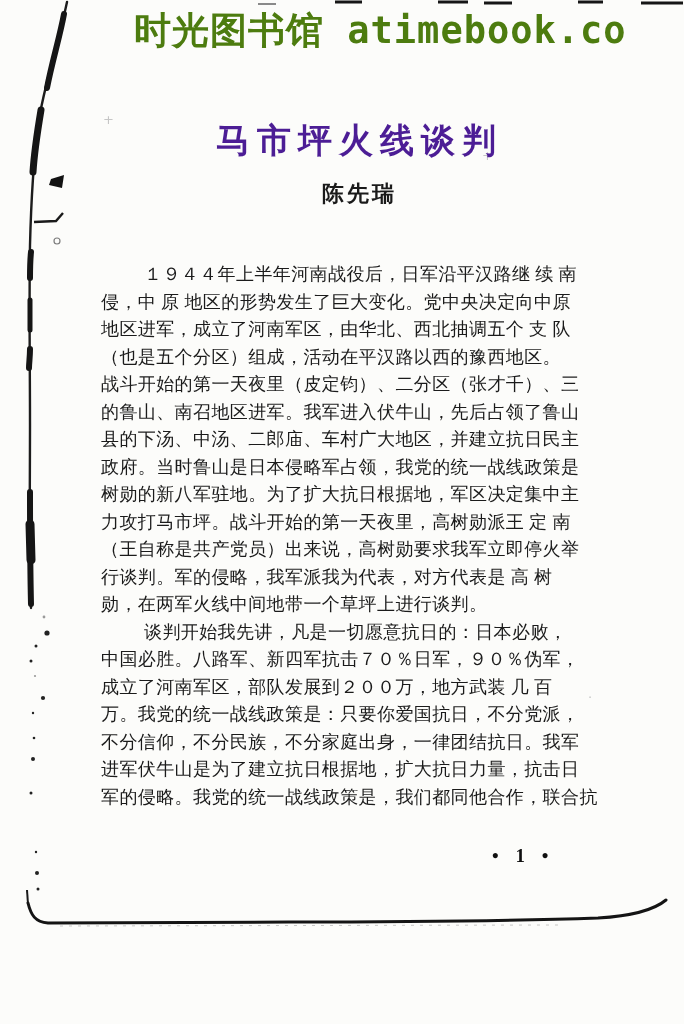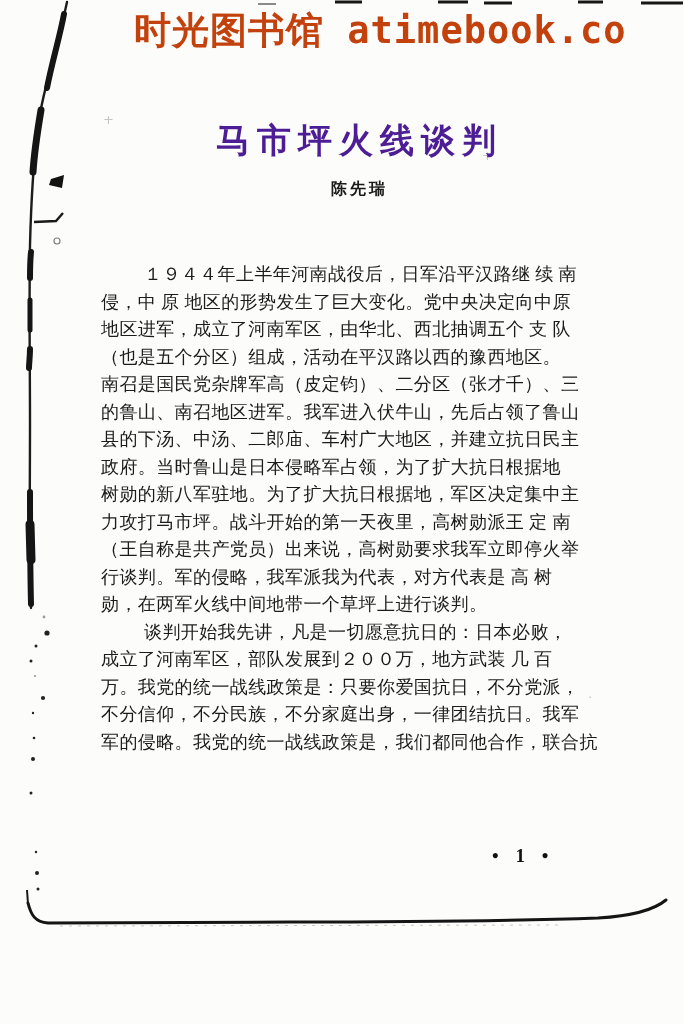--- a/index.html
+++ b/index.html
@@ -20,21 +20,21 @@
   
   .content{position:absolute;left:101px;top:0;width:517px;}
   .title{
     position:absolute;left:0;width:100%;top:118px;
     text-align:center;font-family:Liberation Mono, monospace;
     font-weight:bold;font-size:34px;letter-spacing:7px;color:#4c1d95;
     white-space:nowrap;
   }
   .author{
     position:absolute;left:0;width:100%;top:179px;
-    text-align:center;font-weight:bold;font-size:16px;
+    text-align:center;font-weight:bold;font-size:22px;
     letter-spacing:3px;color:#1a1a1a;white-space:nowrap;
   }
   
   .bodytext{
     position:absolute;left:0;top:213px;width:517px;
     font-size:18px;line-height:27.5px;color:#1b1b1b;margin-top:48px;
   }
   .bodytext .ln{white-space:nowrap;letter-spacing:.4px;}
   .bodytext .ind{padding-left:43px;}
   
@@ -99,43 +99,45 @@
   <svg class="artifact" style="left:0;top:890px;" width="684" height="60">
     <path d="M27,0 L28,14" stroke="#1a1a1a" stroke-width="2" fill="none"></path>
     <path d="M28,13 C31,25 35,32 48,33 L290,32 C430,32 540,30 598,28 C632,26 654,20 666,10" stroke="#141414" stroke-width="3" fill="none" stroke-linecap="round"></path>
     <path d="M60,36 L560,35" stroke="#9b9b9b" stroke-width="1" stroke-dasharray="3,6" opacity="0.55" fill="none"></path>
   </svg>
 
   <span class="speck" style="left:103px;top:112px;">+</span>
   <span class="speck" style="left:482px;top:148px;">+</span>
   <span class="speck" style="left:588px;top:690px;">·</span>
 
-  <div class="watermark" style="color: #c2410c; text-align: right;">时光图书馆 atimebook.co</div>
+  <div class="watermark" style="color: #4d7c0f; text-align: right;">时光图书馆 atimebook.co</div>
 
   <div class="content">
     <div class="title">马市坪火线谈判</div>
     <div class="author">陈先瑞</div>
 
     <div class="bodytext" style="color: rgb(27, 27, 27);">
       <div class="ln ind">１９４４年上半年河南战役后，日军沿平汉路继 续 南</div>
       <div class="ln">侵，中 原 地区的形势发生了巨大变化。党中央决定向中原</div>
       <div class="ln">地区进军，成立了河南军区，由华北、西北抽调五个 支 队</div>
       <div class="ln">（也是五个分区）组成，活动在平汉路以西的豫西地区。</div>
-      <div class="ln">南召是国民党杂牌军高（皮定钧）、二分区（张才千）、三</div>
+      <div class="ln">战斗开始的第一天夜里（皮定钧）、二分区（张才千）、三</div>
       <div class="ln">的鲁山、南召地区进军。我军进入伏牛山，先后占领了鲁山</div>
       <div class="ln">县的下汤、中汤、二郎庙、车村广大地区，并建立抗日民主</div>
-      <div class="ln">政府。当时鲁山是日本侵略军占领，为了扩大抗日根据地</div>
+      <div class="ln">政府。当时鲁山是日本侵略军占领，我党的统一战线政策是</div>
       <div class="ln">树勋的新八军驻地。为了扩大抗日根据地，军区决定集中主</div>
       <div class="ln">力攻打马市坪。战斗开始的第一天夜里，高树勋派王 定 南</div>
       <div class="ln">（王自称是共产党员）出来说，高树勋要求我军立即停火举</div>
       <div class="ln">行谈判。军的侵略，我军派我为代表，对方代表是 高 树</div>
       <div class="ln">勋，在两军火线中间地带一个草坪上进行谈判。</div>
       <div class="ln ind">谈判开始我先讲，凡是一切愿意抗日的：日本必败，</div>
+      <div class="ln">中国必胜。八路军、新四军抗击７０％日军，９０％伪军，</div>
       <div class="ln">成立了河南军区，部队发展到２００万，地方武装 几 百</div>
       <div class="ln">万。我党的统一战线政策是：只要你爱国抗日，不分党派，</div>
       <div class="ln">不分信仰，不分民族，不分家庭出身，一律团结抗日。我军</div>
+      <div class="ln">进军伏牛山是为了建立抗日根据地，扩大抗日力量，抗击日</div>
       <div class="ln">军的侵略。我党的统一战线政策是，我们都同他合作，联合抗</div>
     </div>
   </div>
 
   <div class="pagenum">• 1 •</div>
 
 </div>
 
 </body></html>

